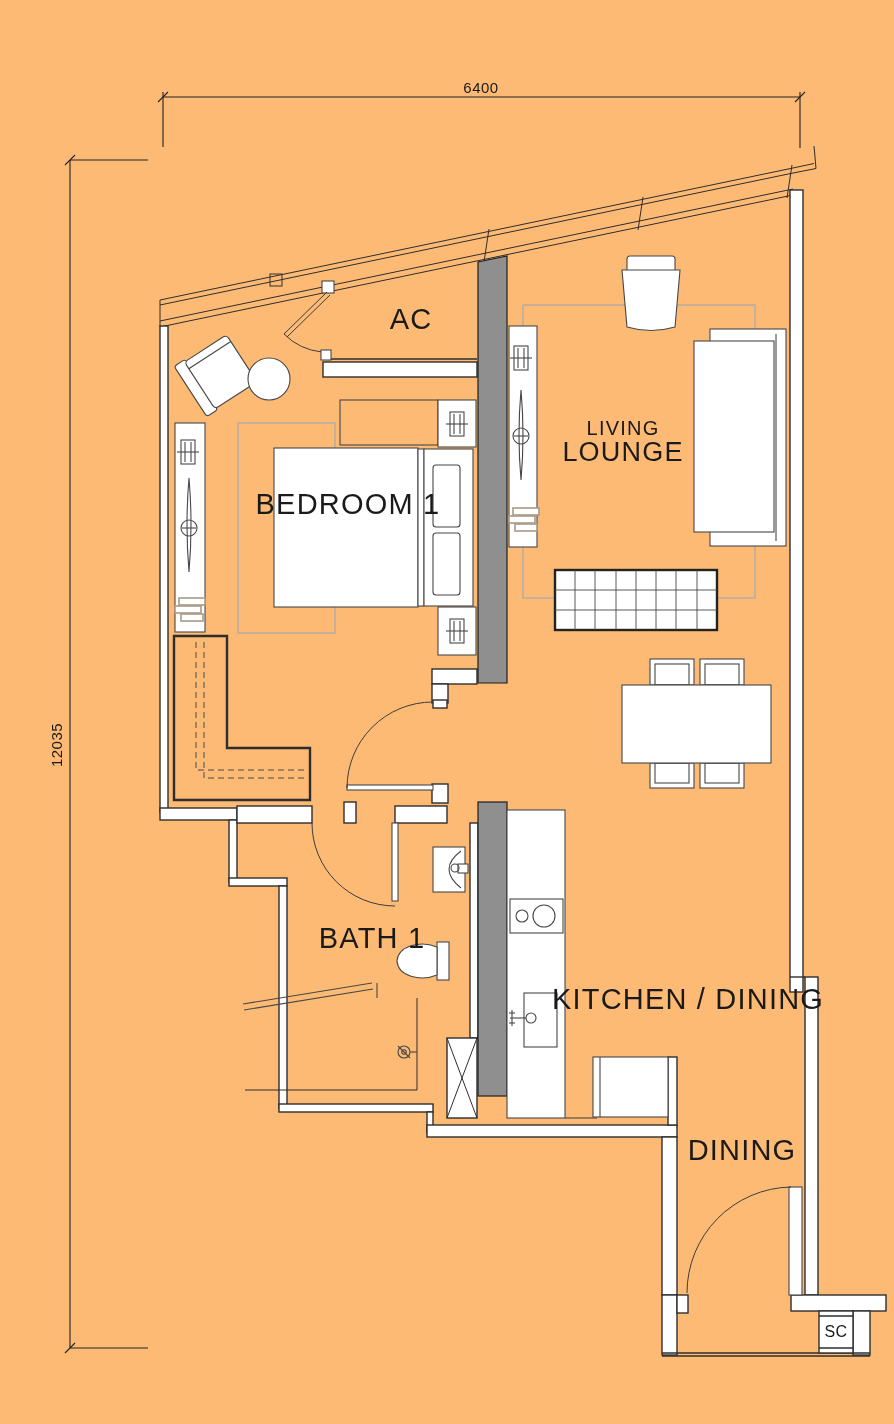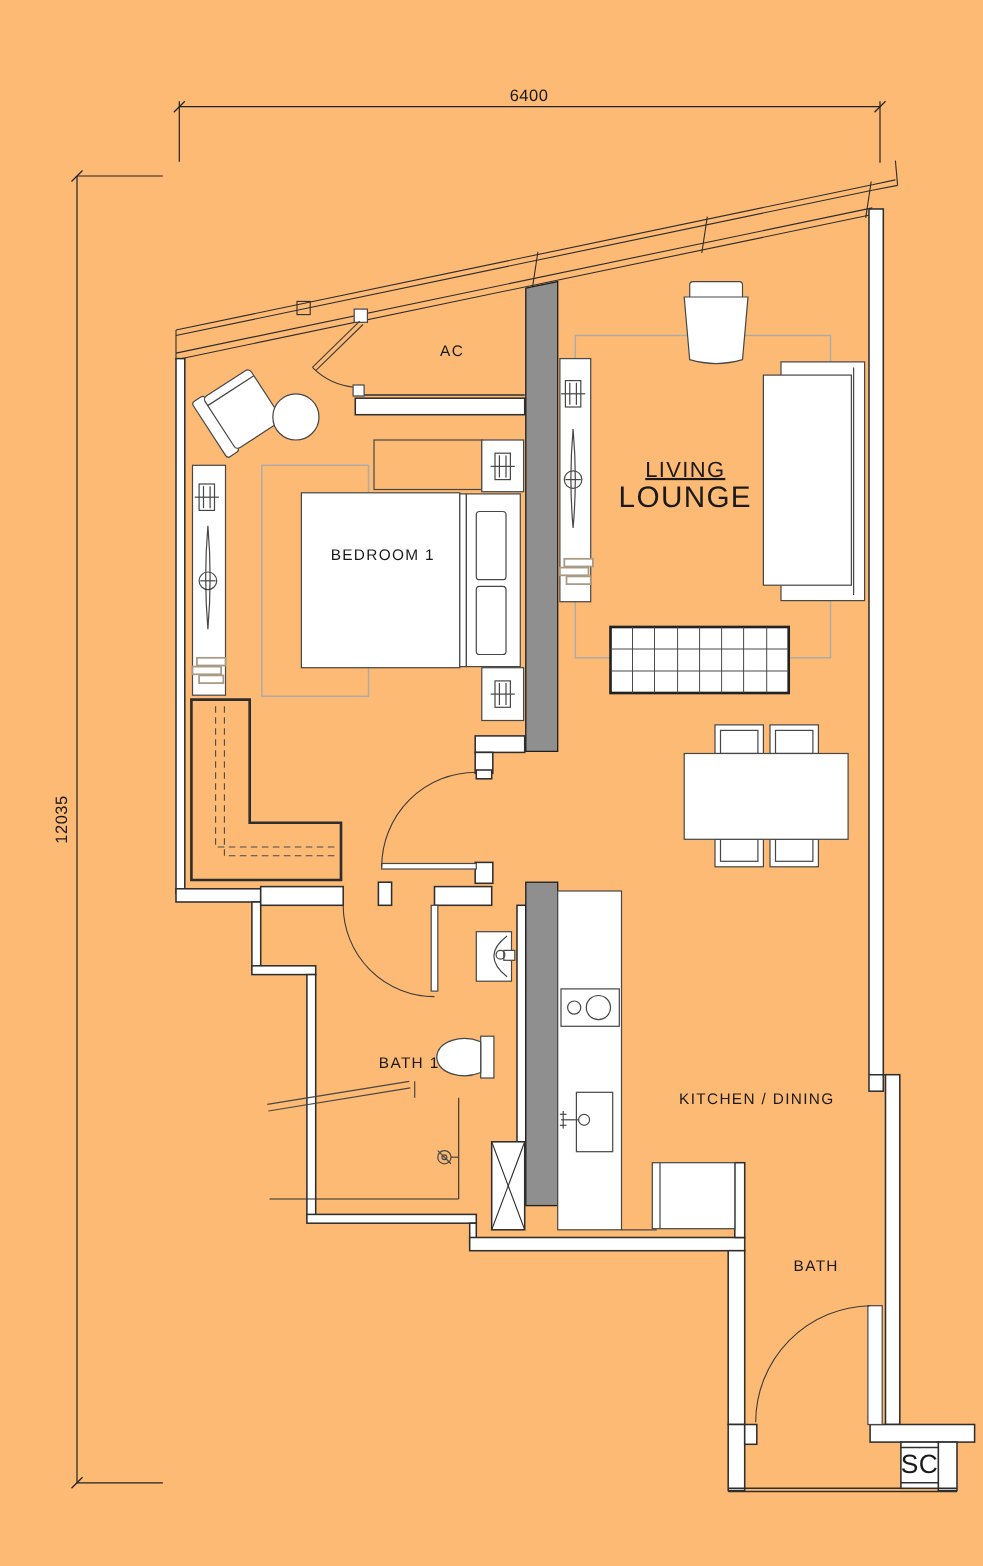--- a/index.html
+++ b/index.html
@@ -16,24 +16,24 @@
   .dim{stroke:#222;stroke-width:1.1;fill:none;}
   .col{fill:var(--column);stroke:#1f1f1f;stroke-width:1.2;}
   .f{fill:#ffffff;stroke:var(--furniture);stroke-width:1.1;}
   .fl{stroke:var(--furniture);stroke-width:1.1;fill:none;}
   .rug{fill:none;stroke:var(--rug);stroke-width:1.3;}
   .dash{stroke:#4a4a4a;stroke-width:1;fill:none;stroke-dasharray:6 4;}
   .tan{fill:#ffffff;stroke:var(--accent_tan);stroke-width:1.6;}
   .door{stroke:#3c3c3c;stroke-width:1;fill:none;}
   .tuft{fill:#ffffff;stroke:#222222;stroke-width:2.4;}
   .lbl{position:absolute;transform:translate(-50%,-50%);color:var(--label);
-       letter-spacing:1.2px;white-space:nowrap;font-size:14px;}
+       letter-spacing:1.2px;white-space:nowrap;font-size:29px;}
   .lbl.small{font-size:15px;letter-spacing:0.5px;}
   .lbl.rot{transform:translate(-50%,-50%) rotate(-90deg);}
-  .lbl.sc{font-size:24px;letter-spacing:0.5px;}
+  .lbl.sc{font-size:16px;letter-spacing:0.5px;}
 </style>
 </head>
 <body>
 
 <div id="plan">
 <svg width="894" height="1424" viewBox="0 0 894 1424">
 
   <g>
     <line class="dim" x1="163" y1="97" x2="800" y2="97"></line>
     <line class="dim" x1="163" y1="92" x2="163" y2="147"></line>
@@ -279,19 +279,19 @@
     <rect class="wall" x="819" y="1311" width="34" height="42"></rect>
     <line class="wline" x1="819" y1="1316" x2="853" y2="1316"></line>
     <line class="wline" x1="819" y1="1348" x2="853" y2="1348"></line>
   </g>
 </svg>
 
 <div class="lbl small" style="left:481px;top:87px;">6400</div>
 <div class="lbl small rot" style="left:56px;top:745px;">12035</div>
 <div class="lbl" style="left:411px;top:319px;">AC</div>
 <div class="lbl" style="left:348px;top:504px;">BEDROOM 1</div>
-<div class="lbl" style="left:623px;top:428px;font-size:20px;text-decoration:underline;">LIVING</div>
+<div class="lbl" style="left:623px;top:428px;font-size:20px;">LIVING</div>
 <div class="lbl" style="left:623px;top:452px;font-size:27px;">LOUNGE</div>
-<div class="lbl" style="left:372px;top:966px;">BATH 1</div>
+<div class="lbl" style="left:372px;top:938px;">BATH 1</div>
 <div class="lbl" style="left:688px;top:999px;">KITCHEN / DINING</div>
-<div class="lbl" style="left:742px;top:1150px;">BATH</div>
+<div class="lbl" style="left:742px;top:1150px;">DINING</div>
 <div class="lbl sc" style="left:836px;top:1332px;">SC</div>
 </div>
 
 </body></html>

